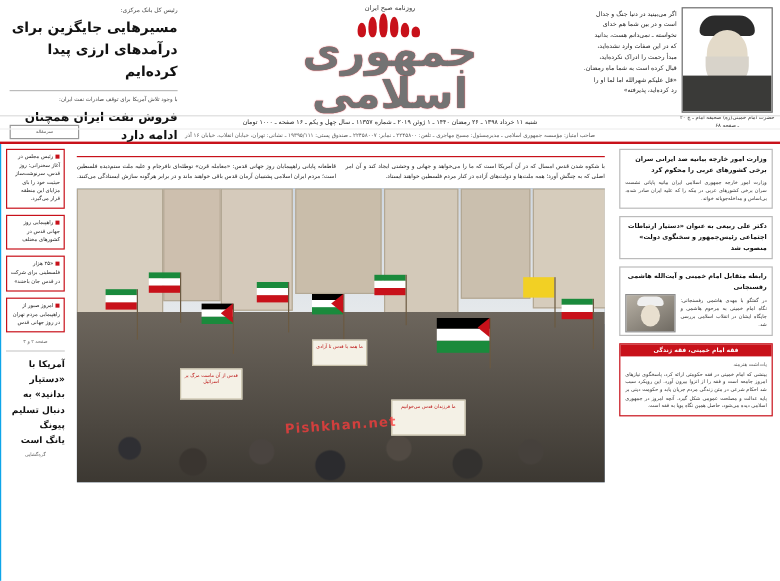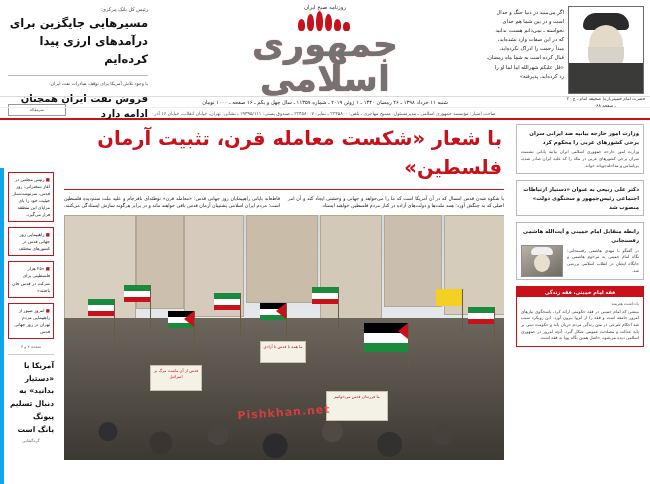--- a/index.html
+++ b/index.html
@@ -94,21 +94,21 @@
   .mh-datebar2{
     position:absolute;left:0;right:0;top:107px;height:11px;
     text-align:center;font-size:4.6px;color:#555;line-height:11px;
     border-top:1px solid #eee;
   }
 
   
   .body{position:absolute;top:120px;left:0;right:0;bottom:0;display:flex;}
   .col-left{width:140px;padding:4px 6px 0 6px;box-sizing:border-box;}
   .col-main{flex:1;padding:2px 4px 0 4px;box-sizing:border-box;position:relative;}
-  .col-right{width:58px;padding:4px 4px 0 4px;box-sizing:border-box;border-left:4px solid #0ea5e9;margin-top:48px;}
+  .col-right{width:58px;padding:4px 4px 0 4px;box-sizing:border-box;border-left:1px solid #0ea5e9;}
 
   
   .headline{
     text-align:right;color:#c8111a;font-weight:bold;
     font-size:19.5px;line-height:1.5;padding:2px 4px 0 4px;
   }
   .headline .l2{display:block;}
   .hl-rule{height:1px;background:#c8111a;margin:6px 2px 5px;}
 
   .subdecks{display:flex;gap:8px;padding:0 2px;}
@@ -274,21 +274,20 @@
 
       <div class="rbox red">
         <div class="rhead">فقه امام خمینی، فقه زندگی</div>
         <div class="rkick">یادداشت هنرمند</div>
         <div class="rbody">بینشی که امام خمینی در فقه حکومتی ارائه کرد، پاسخگوی نیازهای امروز جامعه است و فقه را از انزوا بیرون آورد. این رویکرد سبب شد احکام شرعی در متن زندگی مردم جریان یابد و حکومت دینی بر پایه عدالت و مصلحت عمومی شکل گیرد. آنچه امروز در جمهوری اسلامی دیده می‌شود، حاصل همین نگاه پویا به فقه است.</div>
       </div>
     </div>
 
     <div class="col-main">
       <div class="headline">
-        <span class="l2">با شعار «شکست معامله قرن، تثبیت آرمان فلسطین»</span>
       </div>
       <div class="hl-rule"></div>
 
       <div class="subdecks">
         <div class="deck">با شکوه شدن قدس امسال که در آن آمریکا است که ما را می‌خواهد و جهانی و وحشتی ایجاد کند و آن امر اصلی که به چنگش آورد؛ همه ملت‌ها و دولت‌های آزاده در کنار مردم فلسطین خواهند ایستاد.</div>
         <div class="deck">قاطعانه پایانی راهپیمایان روز جهانی قدس: «معامله قرن» توطئه‌ای نافرجام و علیه ملت ستم‌دیده فلسطین است؛ مردم ایران اسلامی پشتیبان آرمان قدس باقی خواهند ماند و در برابر هرگونه سازش ایستادگی می‌کنند.</div>
       </div>
 
       <div class="photo">
         <div class="sky"></div>

